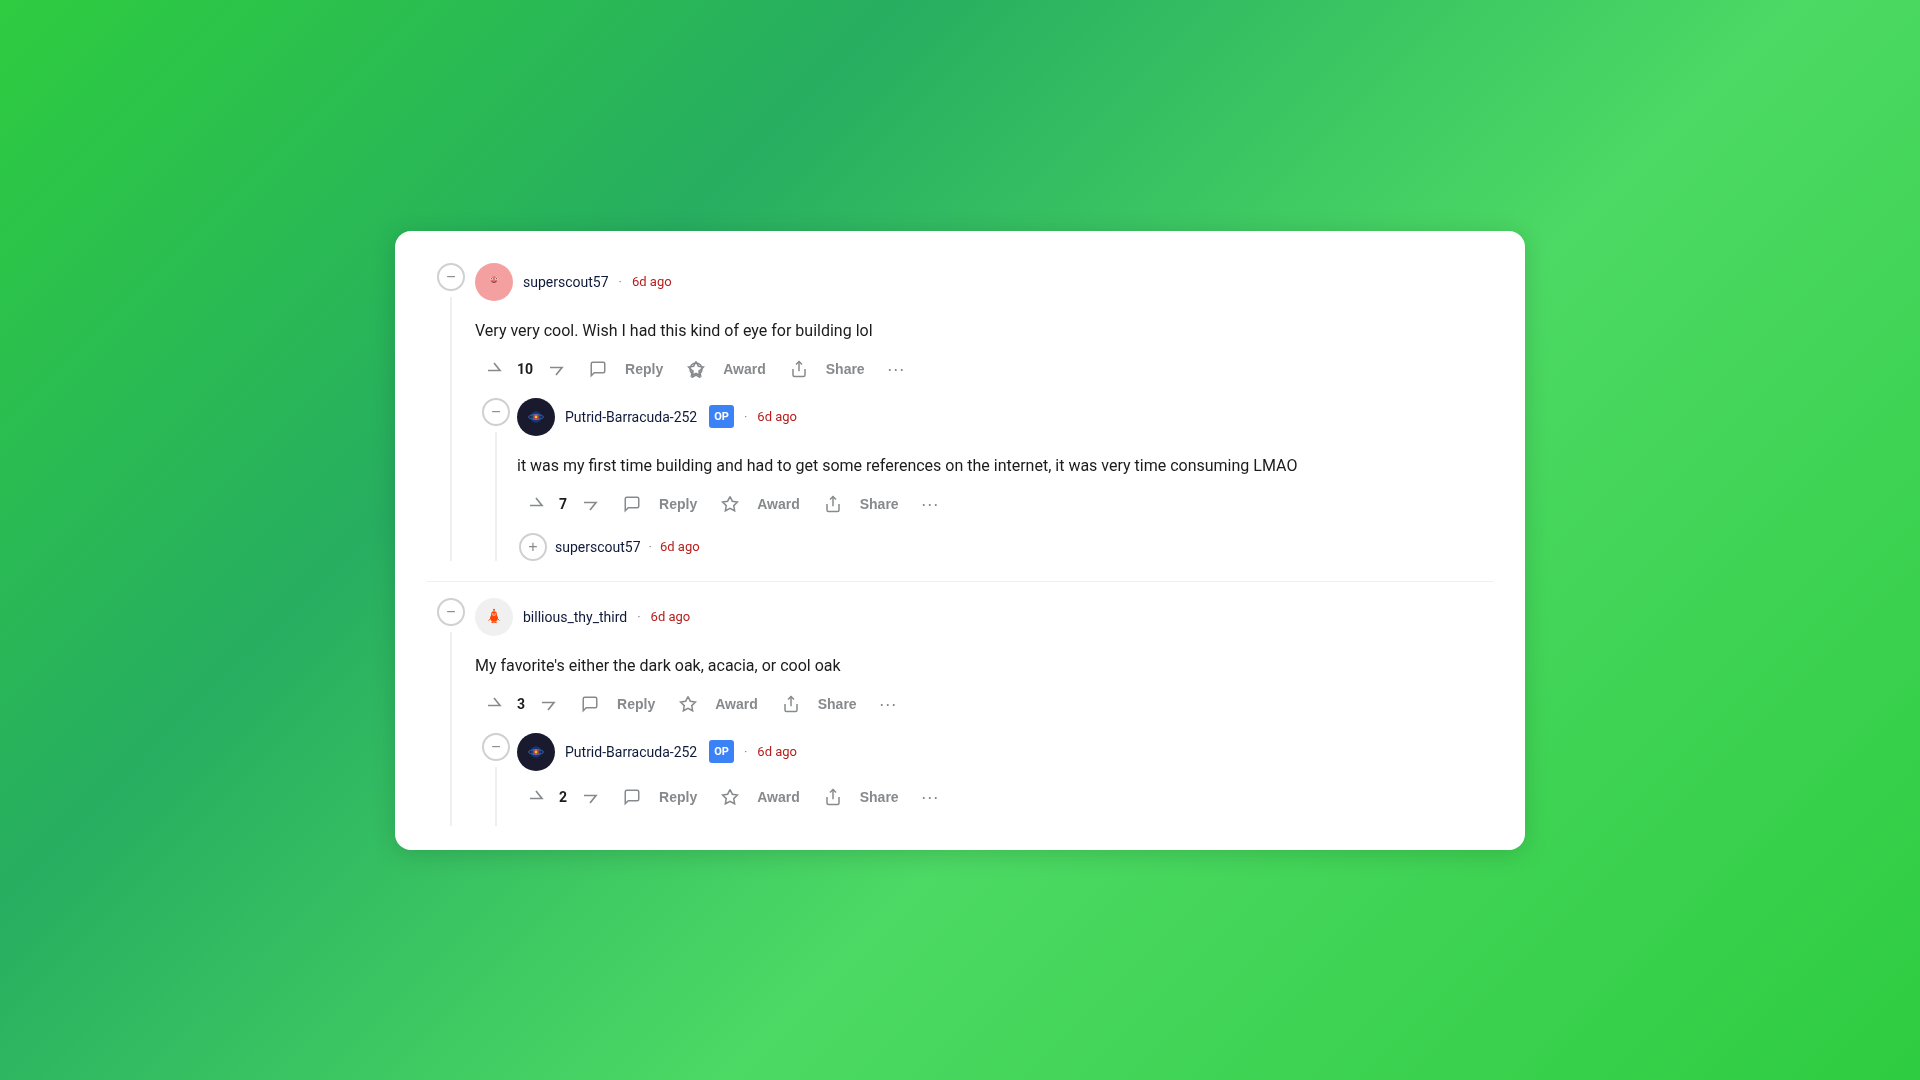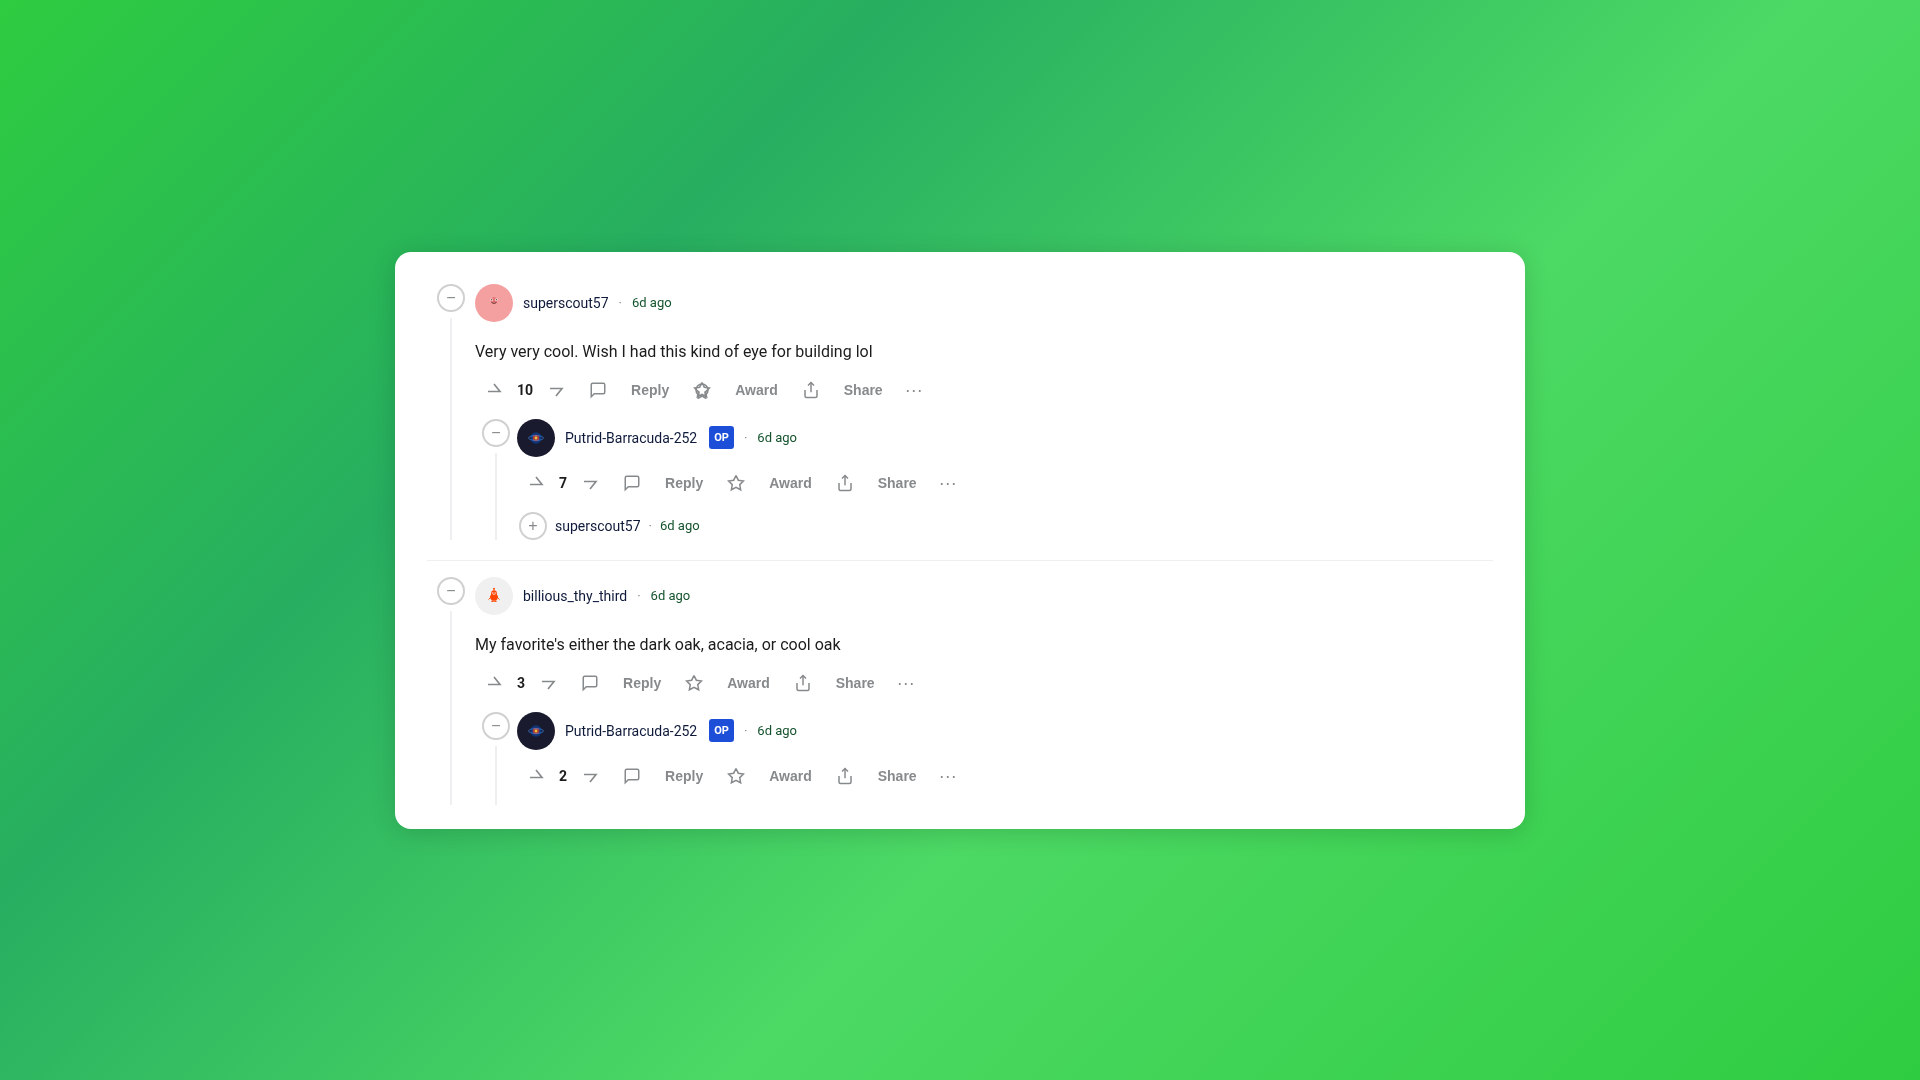--- a/index.html
+++ b/index.html
@@ -60,31 +60,31 @@
       background: #1a1a2e;
     }
 
     .username {
       font-weight: 400;
       font-size: 14px;
       color: #0f1a3b;
     }
 
     .op-badge {
-      background: #1d4ed8;
+      background: #3b82f6;
       color: white;
       font-size: 11px;
       font-weight: 700;
       padding: 5px 5px;
       border-radius: 3px;
       margin-left: 2px;
     }
 
     .timestamp {
-      color: #14532d;
+      color: #b91c1c;
       font-size: 13px;
     }
 
     .separator {
       color: #878a8c;
       font-size: 13px;
     }
 
     .comment-text {
       font-size: 16px;
@@ -105,21 +105,21 @@
     .vote-group {
       display: flex;
       align-items: center;
       gap: 0px;
       text-align: center;
     }
 
     .action-btn {
       display: flex;
       align-items: center;
-      gap: 24px;
+      gap: 18px;
       padding: 6px 10px;
       border-radius: 20px;
       cursor: pointer;
       font-size: 14px;
       font-weight: 700;
       color: #878a8c;
       background: none;
       border: none;
       user-select: none;
       transition: background 0.15s;
@@ -291,20 +291,21 @@
                   <circle cx="19" cy="19" r="3" fill="#e8c93d" opacity="0.95"></circle>
                   <ellipse cx="19" cy="19" rx="16" ry="5" fill="none" stroke="#4a9eff" stroke-width="1.5" opacity="0.7"></ellipse>
                 </svg>
               </div>
               <span class="username">Putrid-Barracuda-252</span>
               <span class="op-badge">OP</span>
               <span class="separator">·</span>
               <span class="timestamp">6d ago</span>
             </div>
 
+            <p class="comment-text">it was my first time building and had to get some references on the internet, it was very time consuming LMAO</p>
 
             <div class="action-bar">
               <div class="vote-group">
                 <button class="action-btn">
                   <svg viewBox="0 0 24 24" fill="none" stroke="currentColor" stroke-width="2.2">
                       <polyline points="12 4 20 14 4 14"></polyline>
                     </svg>
                 </button>
                 <span class="vote-count">7</span>
                 <button class="action-btn">

